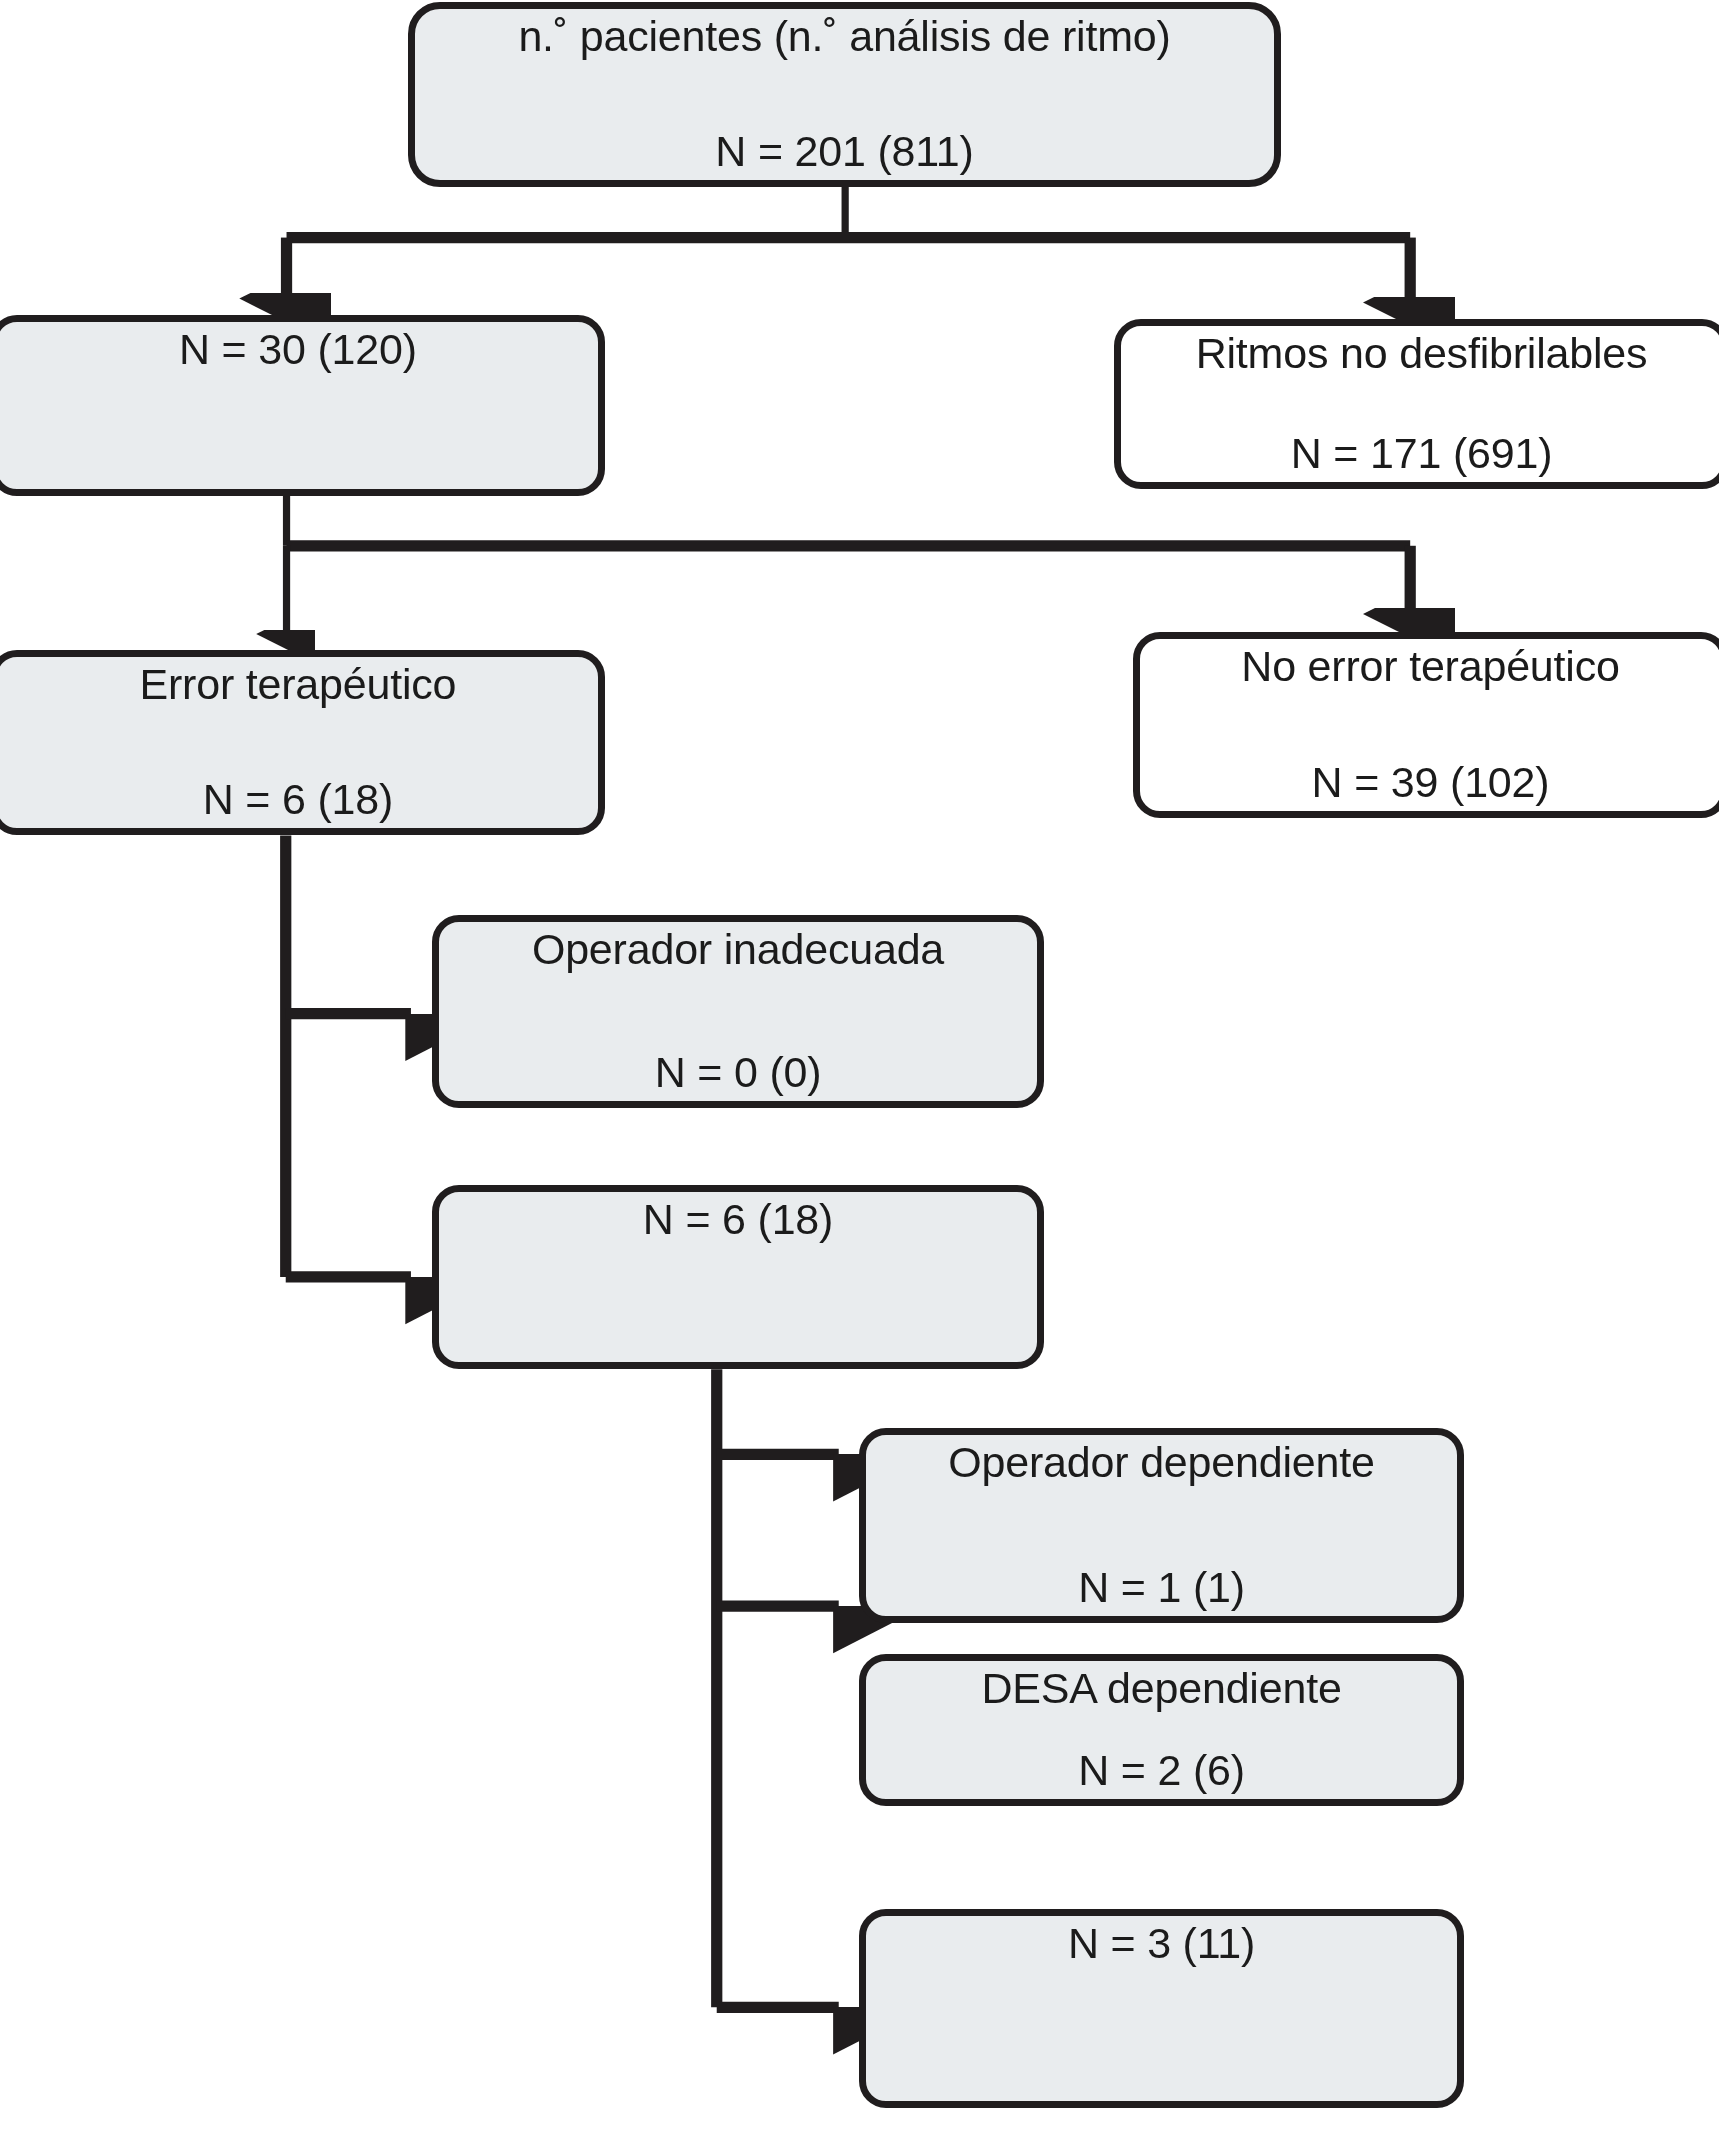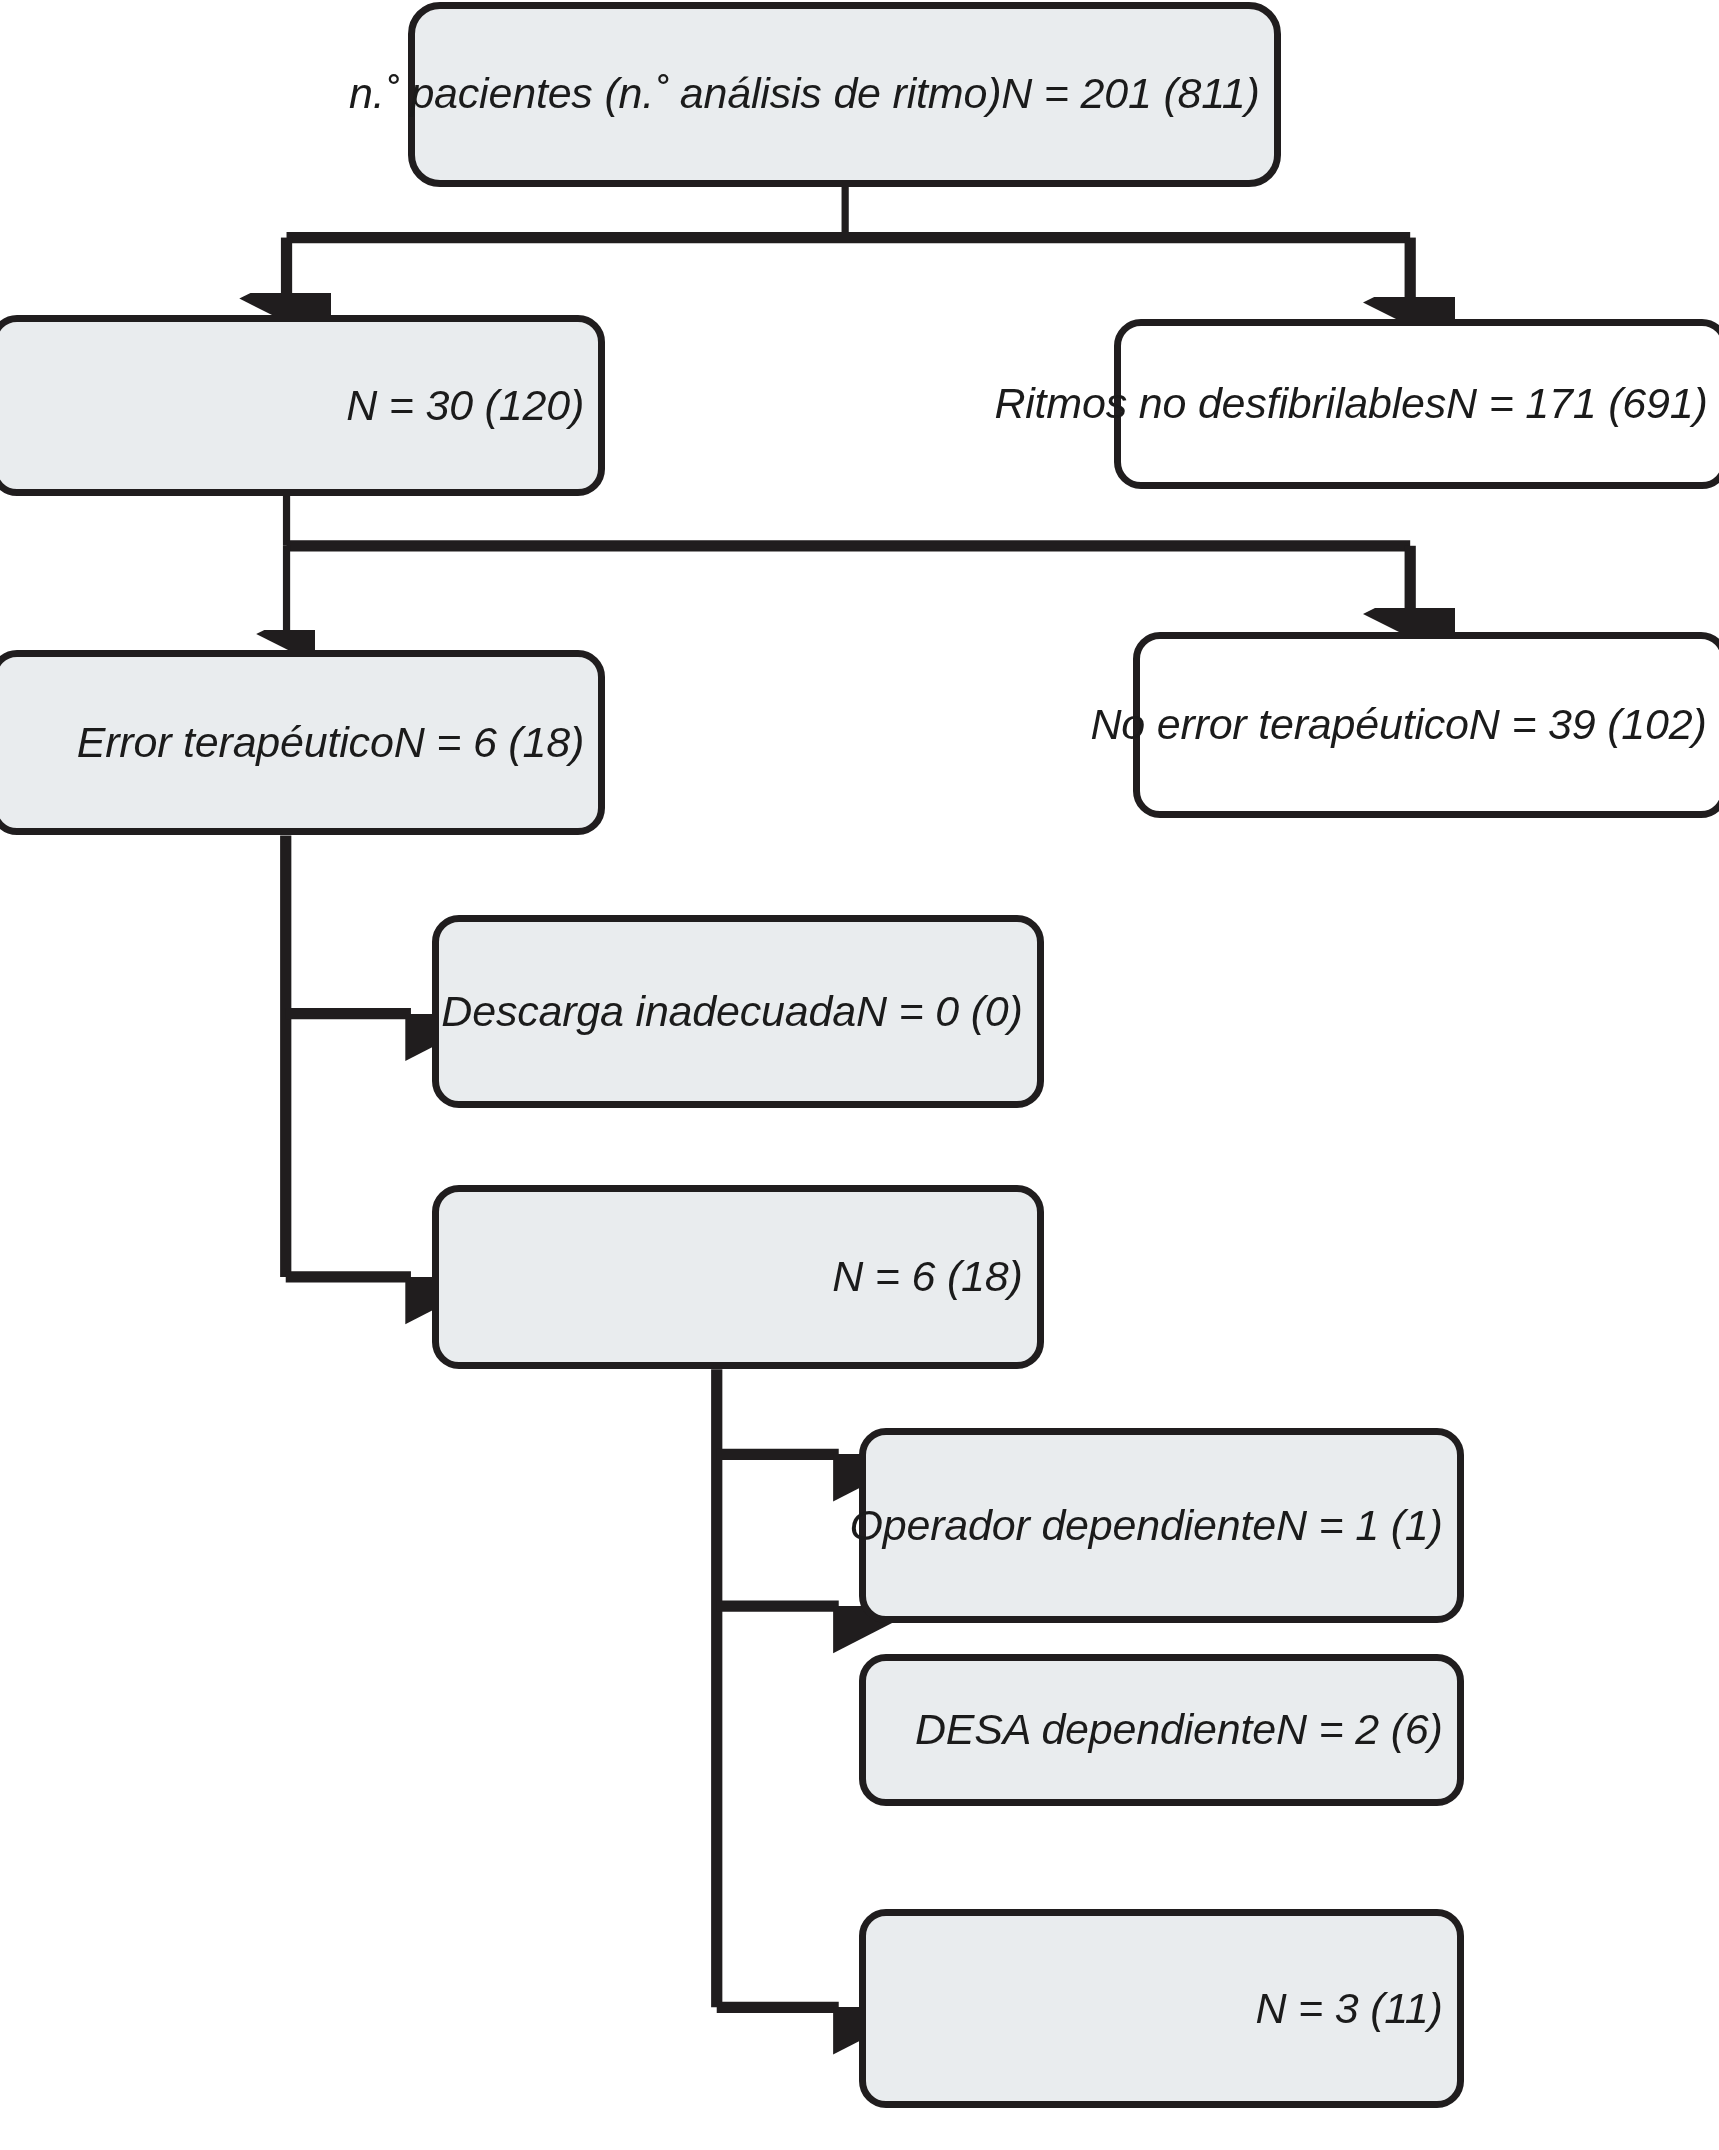--- a/index.html
+++ b/index.html
@@ -25,30 +25,29 @@
     z-index: 1;
     pointer-events: none;
   }
   .node {
     position: absolute;
     z-index: 2;
     box-sizing: border-box;
     border: 7.2px solid #201d1e;
     border-radius: 27px;
     display: flex;
-    flex-direction: row;
+    flex-direction: column;
     align-items: center;
-    justify-content: flex-end;
+    justify-content: space-between;
     text-align: center;
     color: #1b1b1b;
     line-height: 1.30;
     font-size: 43px;
     letter-spacing: -0.2px;
     padding: 0 14.4px;
-    font-style: italic;
   }
   .node.gray  { background: #e9ecee; }
   .node.white { background: #ffffff; }
   .node .line1 { display: block; white-space: nowrap; }
   .node .line2 { display: block; white-space: nowrap; }
 
   
   #n-root          { left: 408px;  top: 1.6px;    width: 873px; height: 185px; border-radius: 32px; }
   #n-shockable     { left: -9.6px;  top: 315px;  width: 615px;  height: 181px; }
   #n-nonshockable  { left: 1114px; top: 319px;  width: 615px;  height: 170px; }
@@ -125,21 +124,21 @@
     <span class="line1">Error terapéutico</span>
     <span class="line2">N = 6 (18)</span>
   </div>
 
   <div class="node white" id="n-noerror">
     <span class="line1">No error terapéutico</span>
     <span class="line2">N = 39 (102)</span>
   </div>
 
   <div class="node gray" id="n-inapprop">
-    <span class="line1">Descarga inadecuada</span>
+    <span class="line1">Operador inadecuada</span>
     <span class="line2">N = 0 (0)</span>
   </div>
 
   <div class="node gray" id="n-omission">
     <span class="line2">N = 6 (18)</span>
   </div>
 
   <div class="node gray" id="n-operator">
     <span class="line1">Operador dependiente</span>
     <span class="line2">N = 1 (1)</span>

